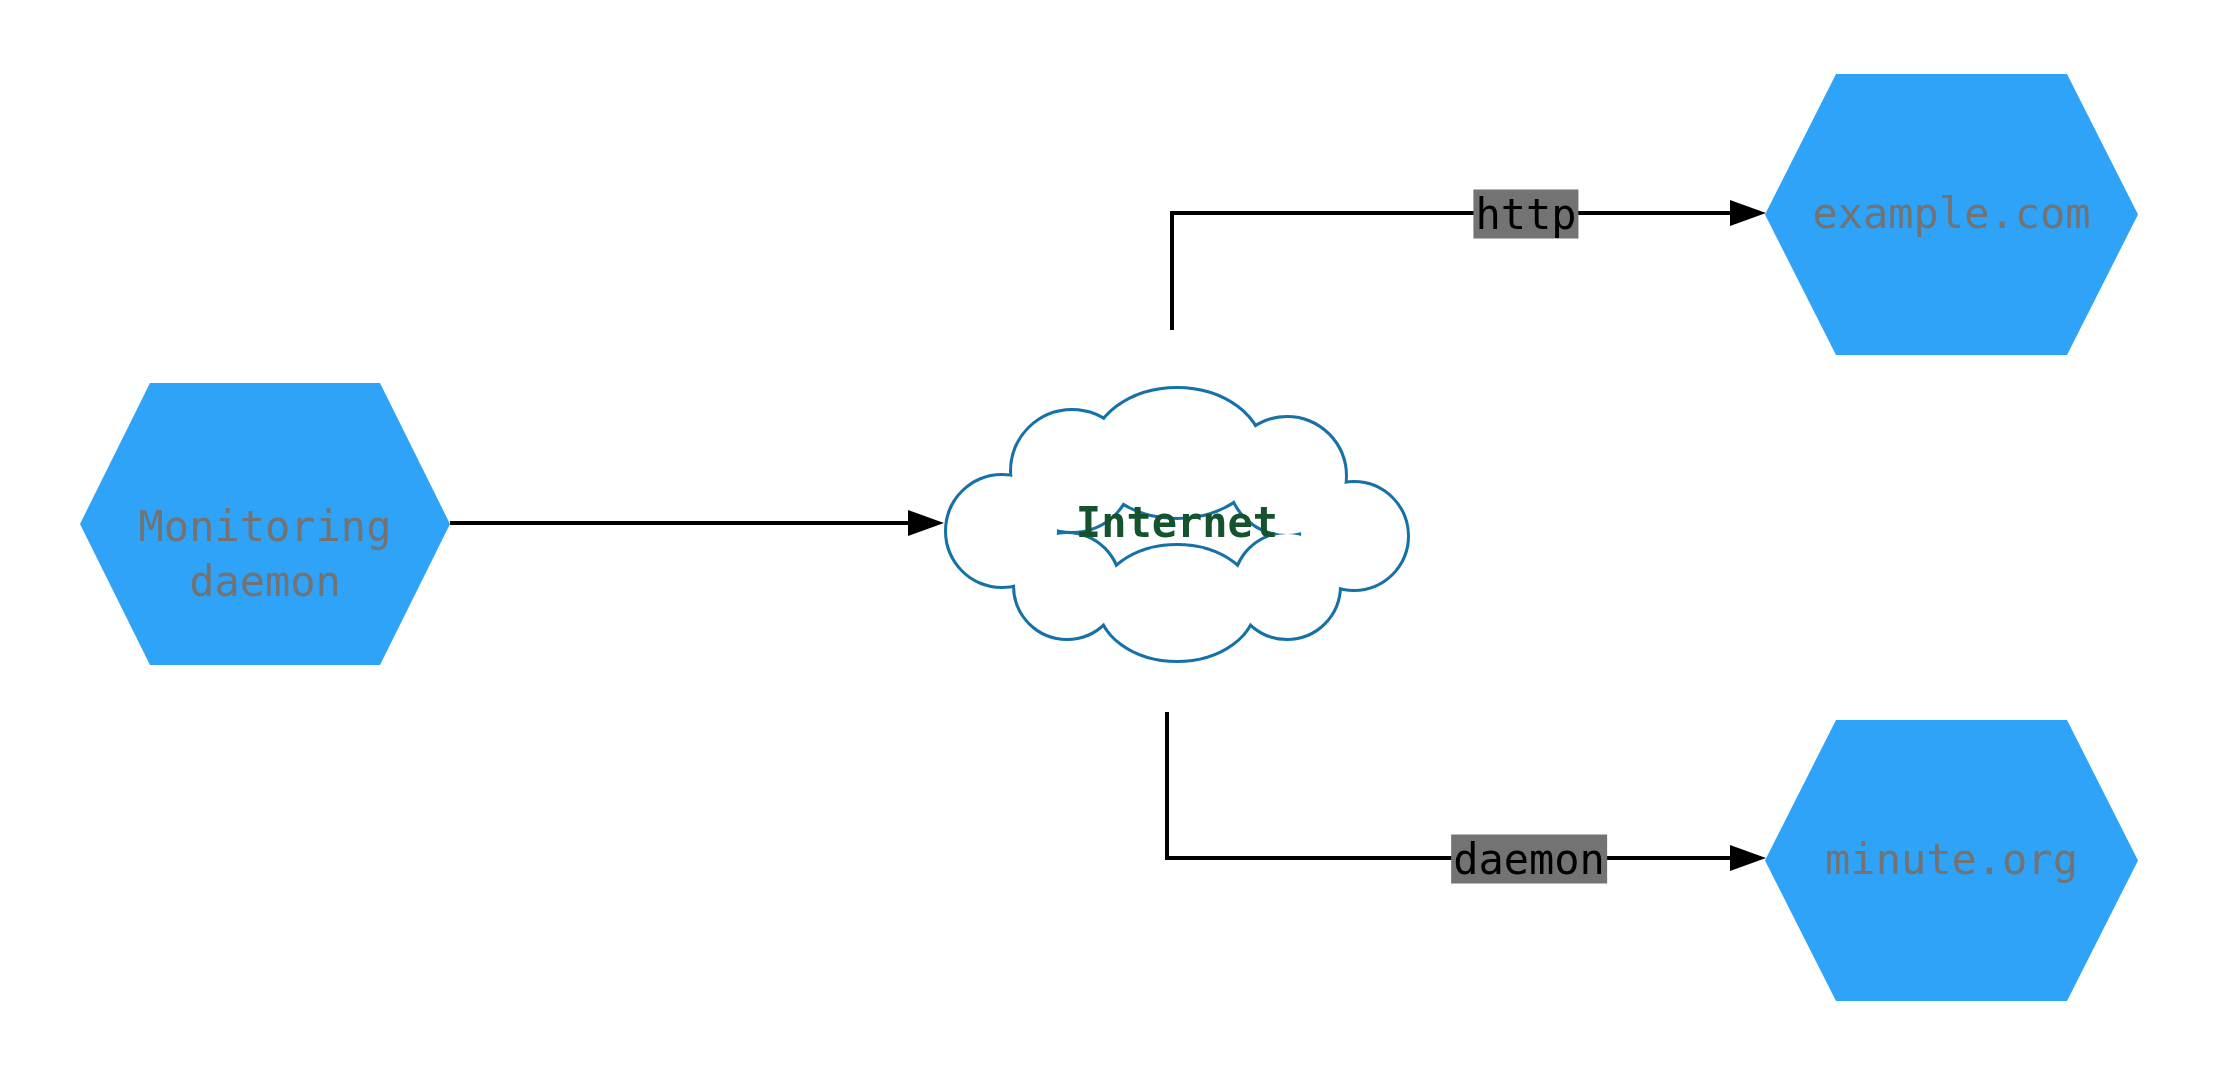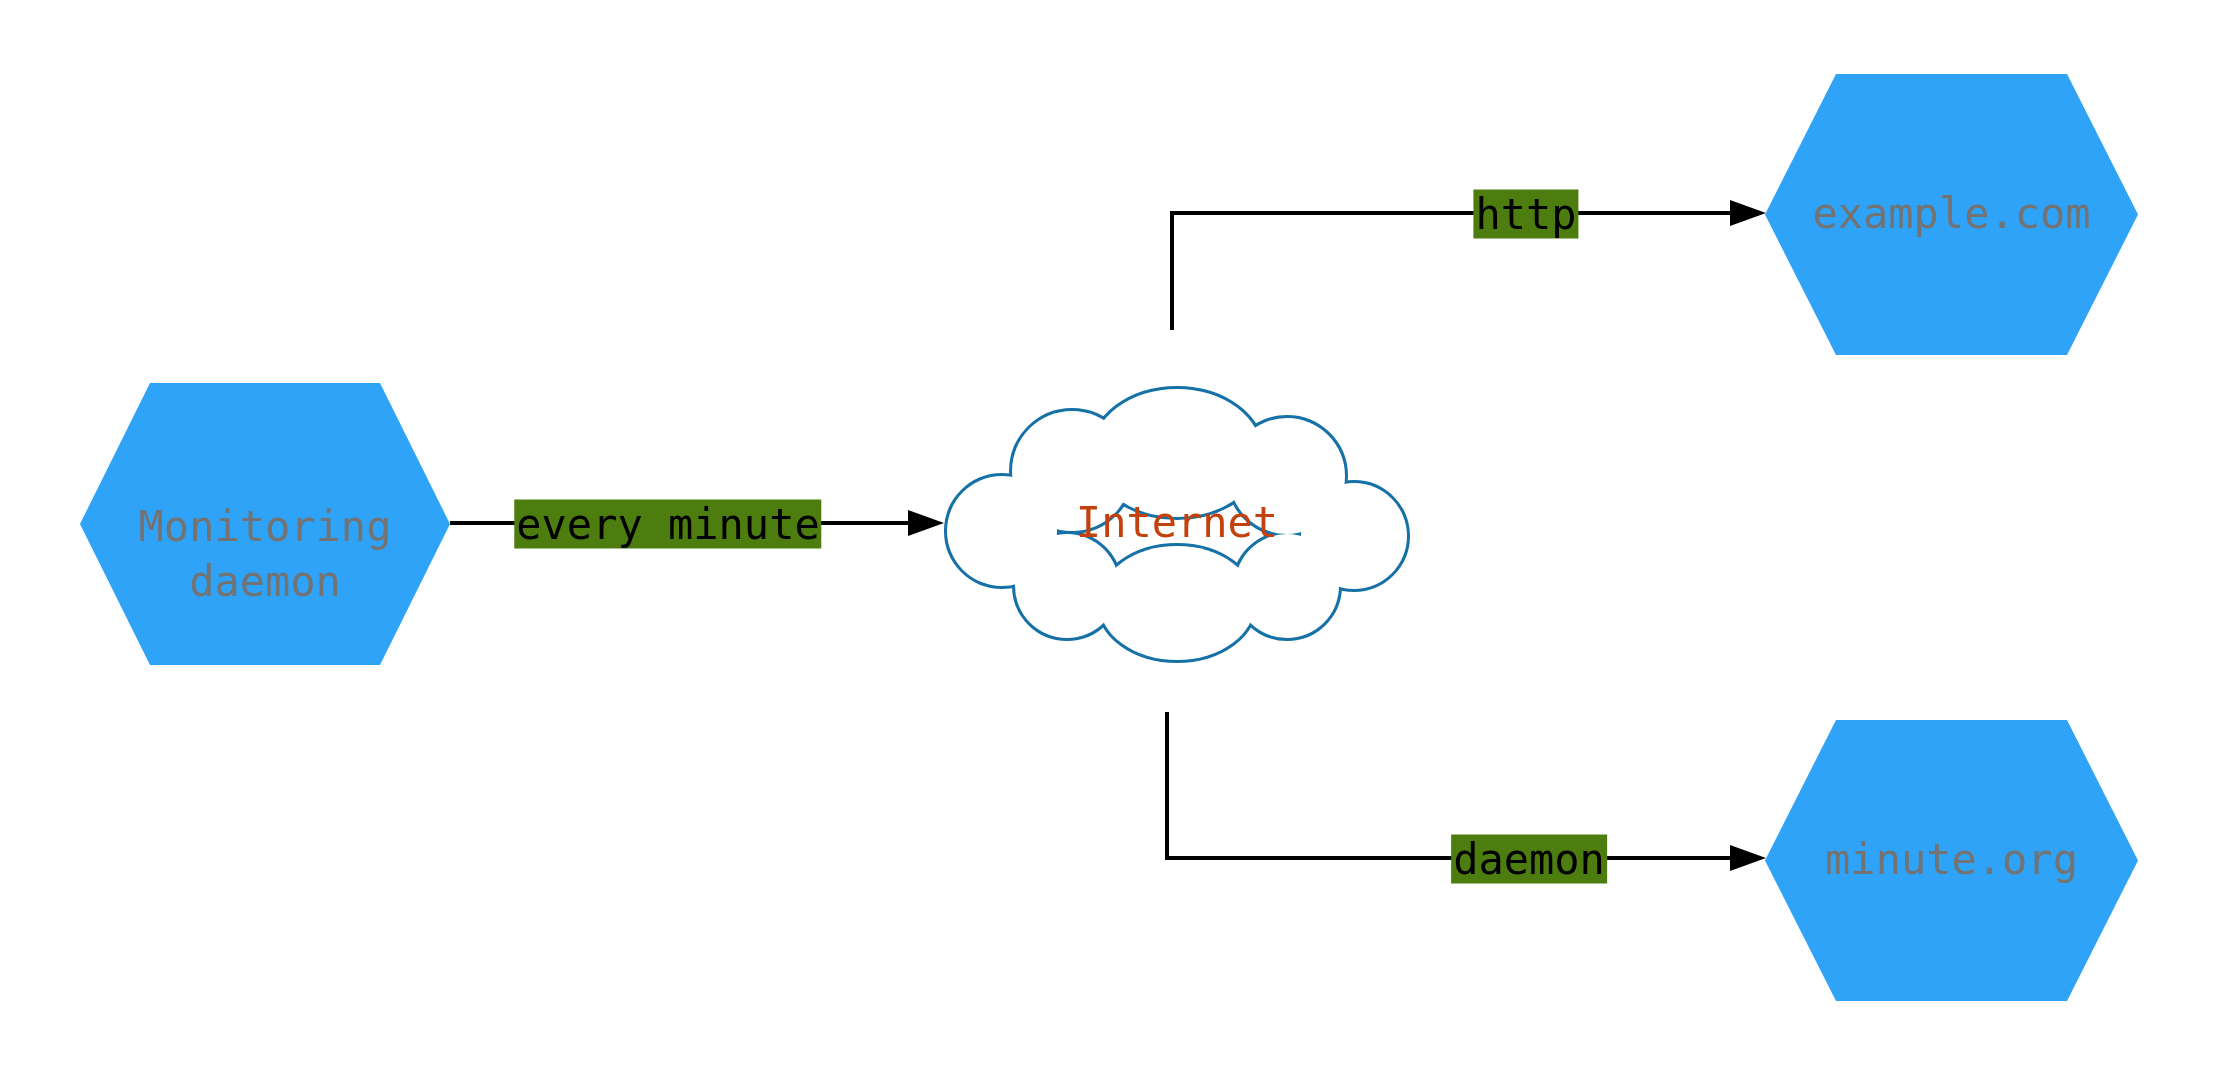--- a/index.html
+++ b/index.html
@@ -37,29 +37,30 @@
   .node-label .wrap {
     width: 300px;
   }
   .cloud-label {
     position: absolute;
     display: flex;
     align-items: center;
     justify-content: center;
     text-align: left;
     font-size: 42px;
-    color: #c2410c;
+    color: #14532d;
     pointer-events: none;
+    font-weight: bold;
   }
   .edge-label {
     position: absolute;
     transform: translate(-50%, -50%);
     font-size: 42px;
     color: #000000;
-    background: #4d7c0f;
+    background: #737373;
     padding: 0 2px;
     white-space: nowrap;
   }
 </style>
 </head>
 <body>
 
 <div class="canvas">
 
   <svg class="layer" width="2213" height="1076" viewBox="0 0 2213 1076">
@@ -115,17 +116,16 @@
     <div>example.com</div>
   </div>
 
   <svg class="node" style="left:1765px; top:720px;" width="373" height="281" viewBox="0 0 373 281">
     <polygon points="0,140.5 71,0 302,0 373,140.5 302,281 71,281" fill="#2FA3F7"></polygon>
   </svg>
   <div class="node-label" style="left:1765px; top:720px; width:373px; height:281px;">
     <div>minute.org</div>
   </div>
 
-  <span class="edge-label" style="left:668px; top:524px;">every minute</span>
   <span class="edge-label" style="left:1526px; top:214px;">http</span>
   <span class="edge-label" style="left:1529px; top:859px;">daemon</span>
 
 </div>
 
 </body></html>

